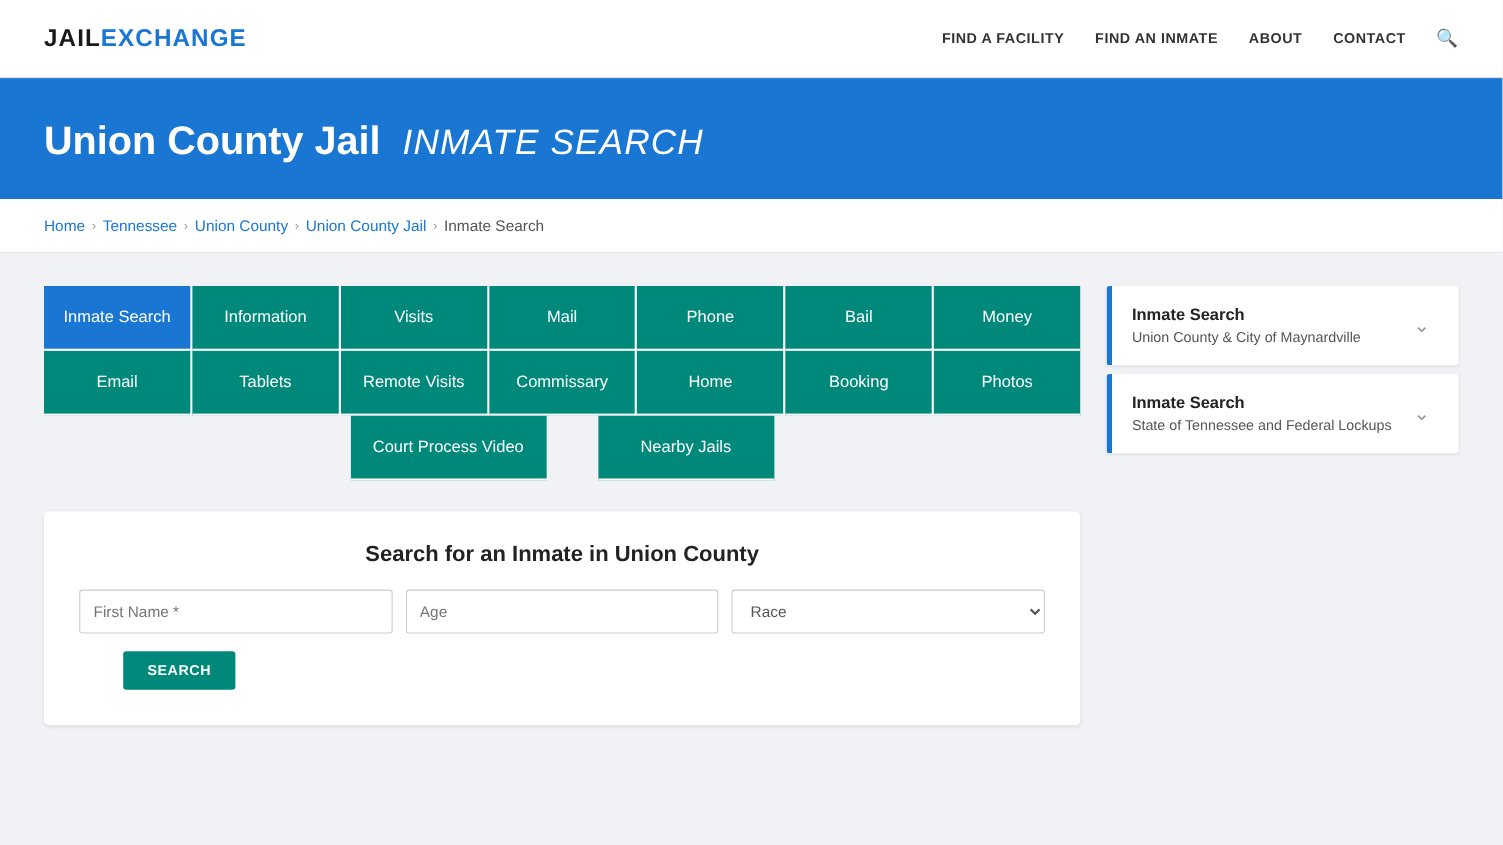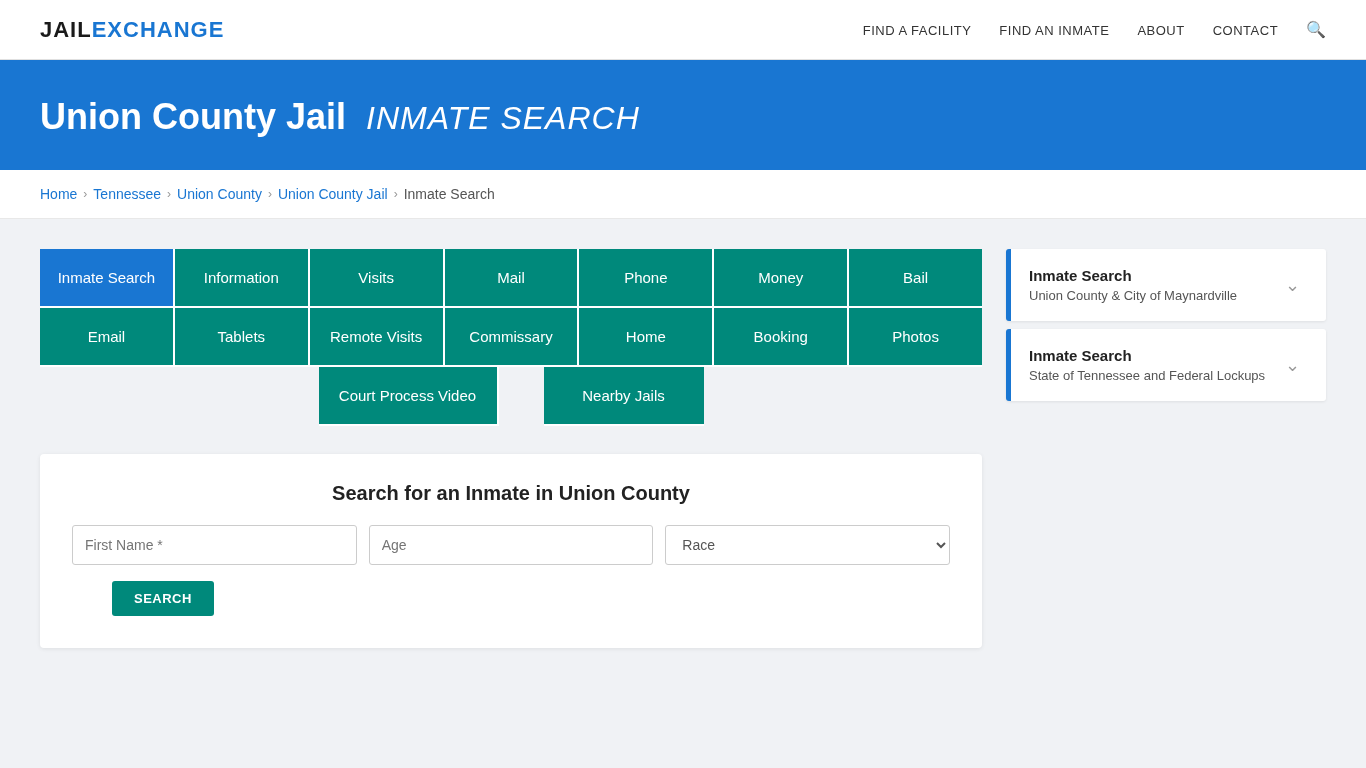--- a/index.html
+++ b/index.html
@@ -5,21 +5,21 @@
     * { margin: 0; padding: 0; box-sizing: border-box; }
     body { font-family: Arial, sans-serif; background: #f0f2f5; color: #333; }
 
     
     .navbar {
       background: #fff;
       display: flex;
       align-items: center;
       justify-content: space-between;
       padding: 0 40px;
-      height: 60px;
+      height: 71px;
       border-bottom: 1px solid #e0e0e0;
     }
     .navbar-logo {
       font-size: 22px;
       font-weight: 900;
       letter-spacing: 1px;
       color: #1a1a1a;
       text-transform: uppercase;
     }
     .navbar-logo span.jail { color: #1a1a1a; }
@@ -27,21 +27,21 @@
     .navbar-links {
       display: flex;
       align-items: center;
       gap: 28px;
       list-style: none;
     }
     .navbar-links li a {
       text-decoration: none;
       color: #333;
       font-size: 13px;
-      font-weight: 400;
+      font-weight: 700;
       letter-spacing: 0.5px;
       text-transform: uppercase;
     }
     .search-icon-nav {
       font-size: 16px;
       color: #555;
       cursor: pointer;
     }
 
     
@@ -260,22 +260,22 @@
   <div class="left-column">
 
     <div class="tabs-grid">
 
       <div class="tabs-row">
         <button class="tab-btn active">Inmate Search</button>
         <button class="tab-btn">Information</button>
         <button class="tab-btn">Visits</button>
         <button class="tab-btn">Mail</button>
         <button class="tab-btn">Phone</button>
+        <button class="tab-btn">Bail</button>
         <button class="tab-btn">Money</button>
-        <button class="tab-btn">Bail</button>
       </div>
 
       <div class="tabs-row">
         <button class="tab-btn">Email</button>
         <button class="tab-btn">Tablets</button>
         <button class="tab-btn">Remote Visits</button>
         <button class="tab-btn">Commissary</button>
         <button class="tab-btn">Home</button>
         <button class="tab-btn">Booking</button>
         <button class="tab-btn">Photos</button>

